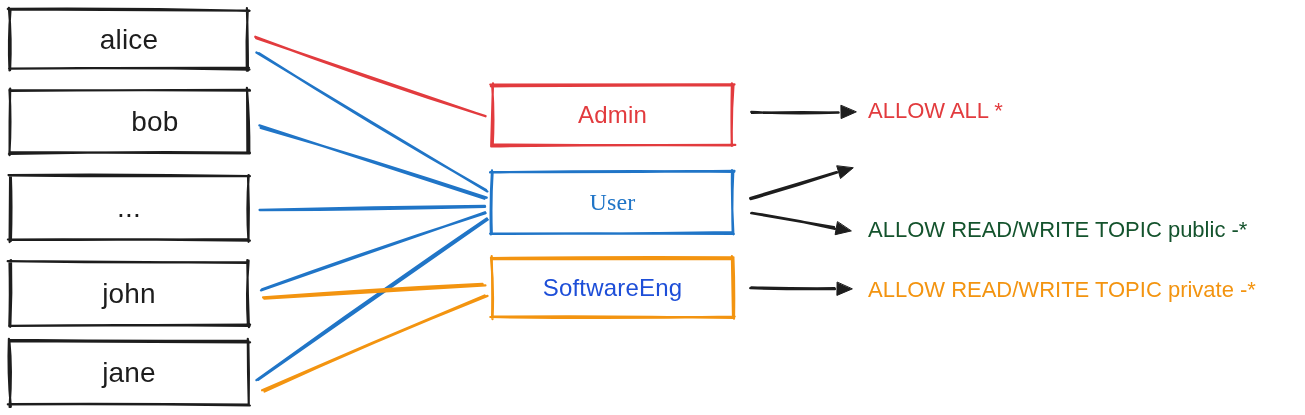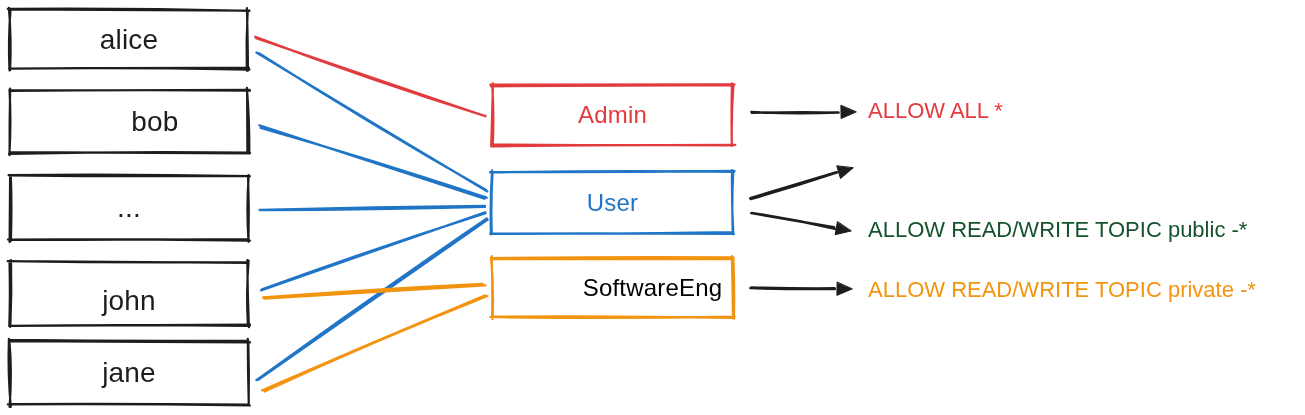--- a/index.html
+++ b/index.html
@@ -22,21 +22,21 @@
   .permlabel{
     position:absolute;
     font-size:22px;line-height:24px;
     white-space:nowrap;
     pointer-events:none;
   }
   
   #lbl-alice   {left:10px; top:10px;  width:238px;height:59px;}
   #lbl-bob     {left:10px; top:90px;  width:238px;height:63px;margin-left:26px;}
   #lbl-ellipsis{left:10px; top:176px; width:238px;height:64px;}
-  #lbl-john    {left:10px; top:262px; width:238px;height:78px;}
+  #lbl-john    {left:10px; top:262px; width:238px;height:63px;}
   #lbl-jane    {left:10px; top:341px; width:238px;height:64px;}
   
   #lbl-admin      {left:492px;top:85px; width:241px;height:60px;}
   #lbl-user       {left:492px;top:172px;width:241px;height:61px;}
   #lbl-softwareeng{left:492px;top:258px;width:241px;height:59px;}
   
   #perm-p1{left:868px;top:99px;}
   #perm-p2{left:868px;top:156px;}
   #perm-p3{left:868px;top:218px;}
   #perm-p4{left:868px;top:278px;}
@@ -72,19 +72,19 @@
       <path d="M 852 289 L 836.9 295.4 L 837.1 282.4 Z" fill="#1d1d1d" stroke="#1d1d1d" stroke-width="1" stroke-linecap="round" stroke-linejoin="round"></path>
     </svg>
 
   <div class="boxlabel" id="lbl-alice" style="color: rgb(29, 29, 29);">alice</div>
   <div class="boxlabel" id="lbl-bob" style="color: rgb(29, 29, 29);">bob</div>
   <div class="boxlabel" id="lbl-ellipsis" style="color: rgb(29, 29, 29);">...</div>
   <div class="boxlabel" id="lbl-john" style="color: rgb(29, 29, 29);">john</div>
   <div class="boxlabel" id="lbl-jane" style="color: rgb(29, 29, 29);">jane</div>
 
   <div class="boxlabel rolelabel" id="lbl-admin" style="color: rgb(226, 59, 62);">Admin</div>
-  <div class="boxlabel rolelabel" id="lbl-user" style="color: rgb(32, 117, 199);">User</div>
-  <div class="boxlabel rolelabel" id="lbl-softwareeng" style="color: #000000; padding-left: 40px;">SoftwareEng</div>
+  <div class="boxlabel rolelabel" id="lbl-user" style="color: rgb(32, 117, 199); font-family: Liberation Serif, serif;">User</div>
+  <div class="boxlabel rolelabel" id="lbl-softwareeng" style="color: #1d4ed8;">SoftwareEng</div>
 
   <div class="permlabel" id="perm-p1" style="color: rgb(226, 59, 62);">ALLOW ALL *</div>
   <div class="permlabel" id="perm-p3" style="color: #14532d; text-align: center;">ALLOW READ/WRITE TOPIC public -*</div>
   <div class="permlabel" id="perm-p4" style="color: rgb(243, 148, 16);">ALLOW READ/WRITE TOPIC private -*</div>
 </div>
 
 </body></html>

